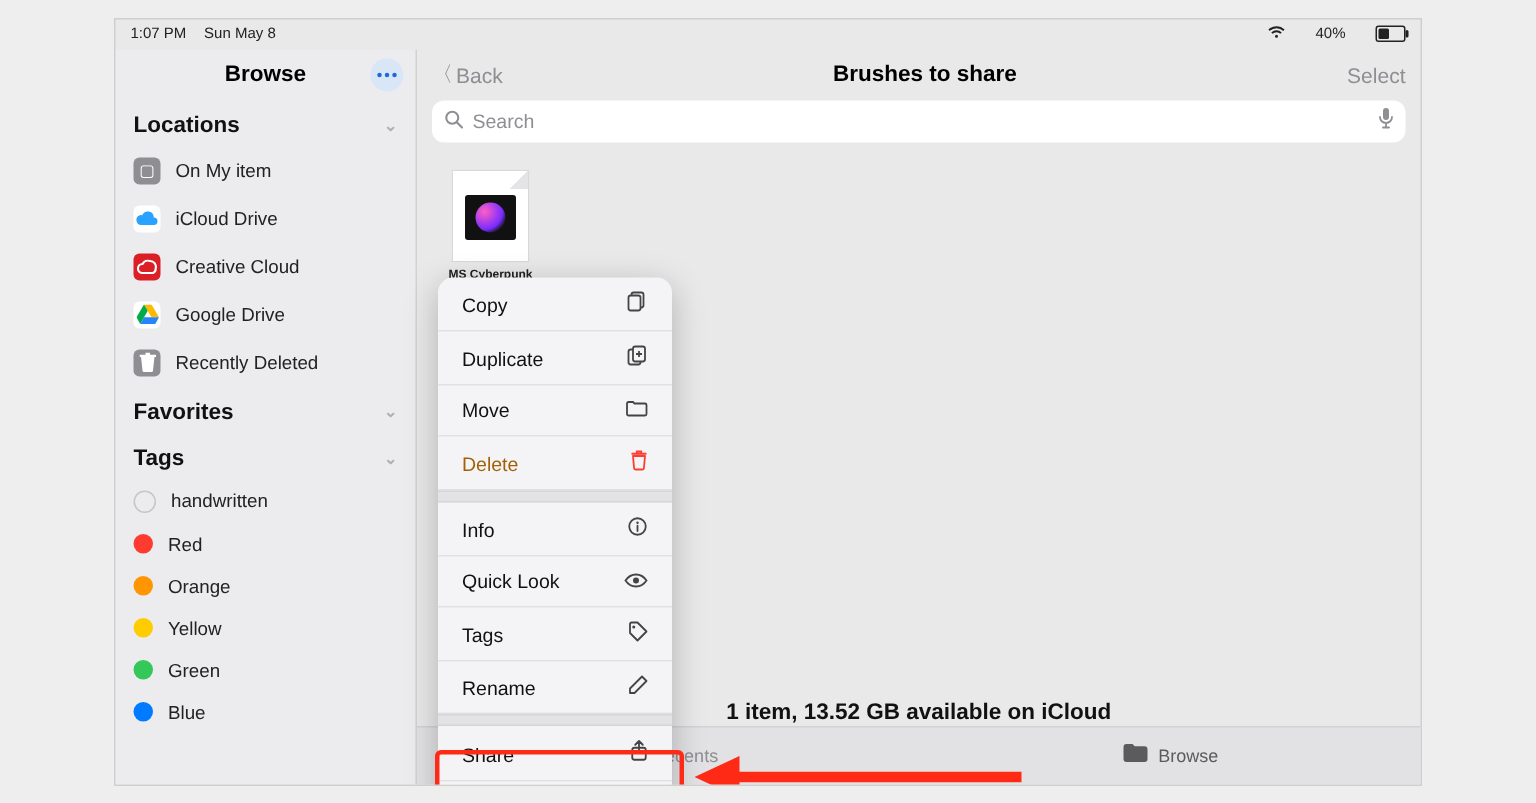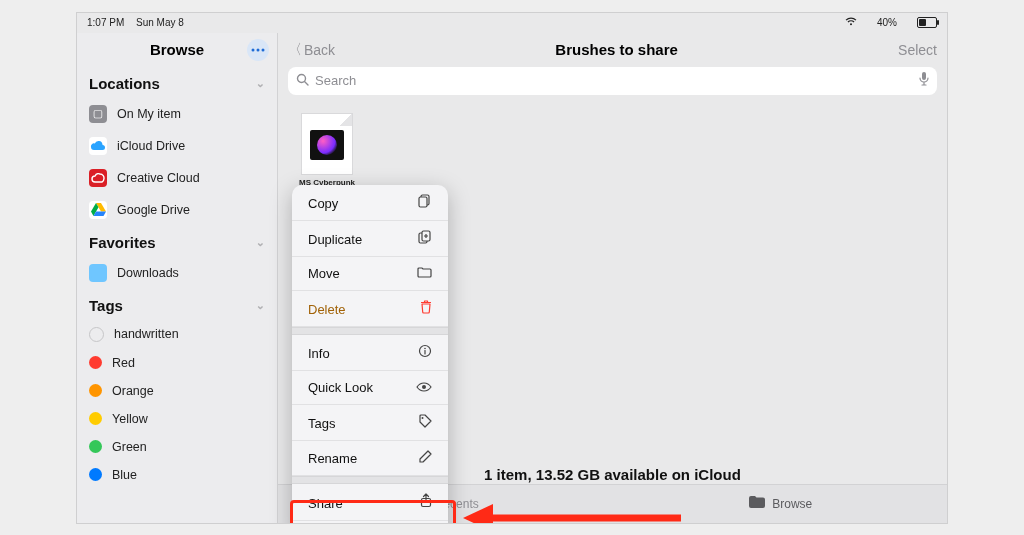--- a/index.html
+++ b/index.html
@@ -130,36 +130,34 @@
           <li class="side-item">
             <span class="side-icon icon-gdrive">
               <svg width="15" height="13" viewBox="0 0 15 13">
                   <path d="M5 0h5l5 8.5H10z" fill="#ffba00"></path>
                   <path d="M0 8.5L5 0l2.5 4.2L2.5 13z" fill="#00ac47"></path>
                   <path d="M2.5 13h10L15 8.5H5z" fill="#2684fc"></path>
                 </svg>
             </span>
             <span>Google Drive</span>
           </li>
+          <li class="side-item">
+            <span class="side-icon icon-trash">
+              <svg width="11" height="13" viewBox="0 0 11 13">
+                  <path d="M1 3h9l-1 9a1 1 0 01-1 1H3a1 1 0 01-1-1zM0 1.5h11V3H0zM4 0h3v1.5H4z" fill="#fff"></path>
+                </svg>
+            </span>
+            <span>Recently Deleted</span>
+          </li>
         </ul>
 
         <div class="section-header">
           <span>Favorites</span>
           <span class="chev">⌄</span>
         </div>
-        <ul class="side-list">
-          <li class="side-item">
-            <span class="side-icon icon-folder">
-              <svg width="15" height="11" viewBox="0 0 15 11">
-                  <path d="M0 2a2 2 0 012-2h3l1.5 1.5H13a2 2 0 012 2V9a2 2 0 01-2 2H2a2 2 0 01-2-2z" fill="#6fc6ff"></path>
-                </svg>
-            </span>
-            <span>Downloads</span>
-          </li>
-        </ul>
 
         <div class="section-header">
           <span>Tags</span>
           <span class="chev">⌄</span>
         </div>
         <ul class="side-list">
           <li class="side-item">
               <span class="tag-dot"></span>
               <span>handwritten</span>
             </li>

